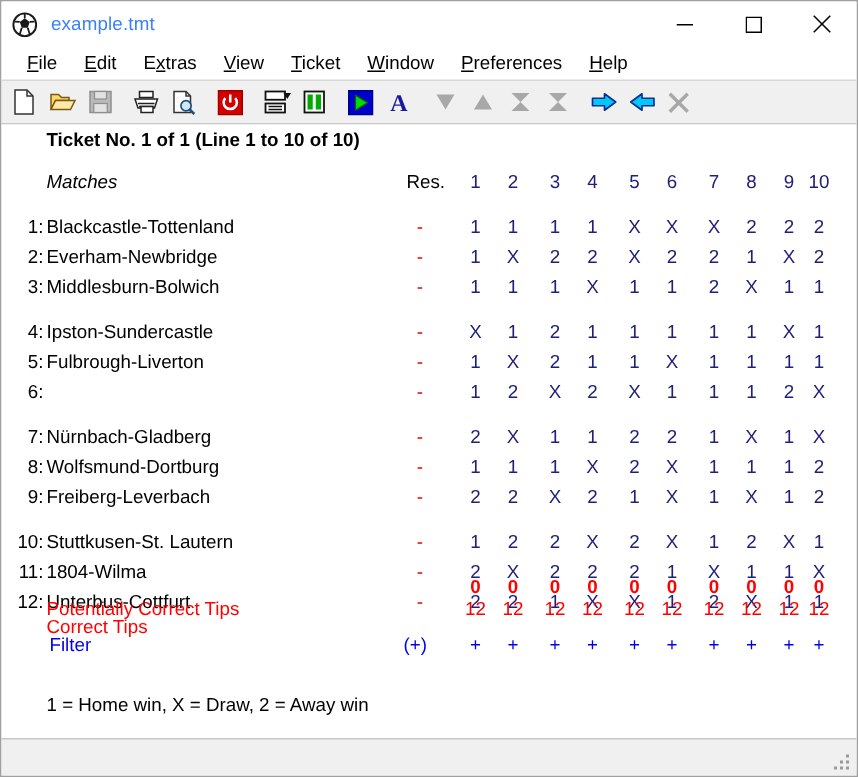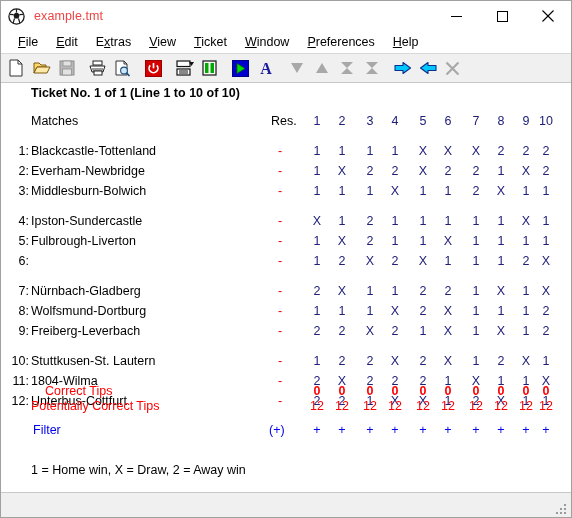--- a/index.html
+++ b/index.html
@@ -35,21 +35,21 @@
     position: relative;
   }
   .app-icon {
     width: 17px;
     height: 17px;
     flex: 0 0 17px;
     margin-right: 9px;
   }
   .title-text {
     font-size: 12.5px;
-    color: #ef4444;
+    color: #3b82f6;
     letter-spacing: 0.1px;
   }
   .win-buttons {
     position: absolute;
     right: 0;
     top: 0;
     height: 30px;
     display: flex;
   }
   .win-btn {
@@ -372,21 +372,21 @@
   </div>
 
   <div class="client">
     <div class="sheet" id="sheet">
 
       <div class="row" style="top:0px;">
         <span class="lbl bold" style="left:30px;">Ticket No. 1 of 1 (Line 1 to 10 of 10)</span>
       </div>
 
       <div class="row" style="top:28px;">
-        <span class="lbl" style="left:30px;">Matches</span>
+        <span class="lbl" style="left:30px;font-style:italic;">Matches</span>
         <span class="lbl" style="left:270px;">Res.</span>
         <span id="colhdrs"><span class="hdr-cell" style="left: 309px;">1</span><span class="hdr-cell" style="left: 334px;">2</span><span class="hdr-cell" style="left: 362px;">3</span><span class="hdr-cell" style="left: 387px;">4</span><span class="hdr-cell" style="left: 415px;">5</span><span class="hdr-cell" style="left: 440px;">6</span><span class="hdr-cell" style="left: 468px;">7</span><span class="hdr-cell" style="left: 493px;">8</span><span class="hdr-cell" style="left: 518px;">9</span><span class="hdr-cell" style="left: 538px;">10</span></span>
       </div>
 
       <div id="matchrows">
           <div class="row" style="top: 58px;">
             <span class="num" style="left: 0px; width: 28px;">1:</span>
             <span class="lbl" style="left: 30px;">Blackcastle-Tottenland</span>
             <span class="res" style="left: 272px;">-</span>
             <span class="cell" style="left: 309px;">1</span>
@@ -560,21 +560,21 @@
             <span class="cell" style="left: 415px;">X</span>
             <span class="cell" style="left: 440px;">1</span>
             <span class="cell" style="left: 468px;">2</span>
             <span class="cell" style="left: 493px;">X</span>
             <span class="cell" style="left: 518px;">1</span>
             <span class="cell" style="left: 538px;">1</span>
           </div>
         </div>
 
       <div class="row" style="top:298px;">
-        <span class="lbl red" style="left:44px;">Correct Tips</span>
+        <span class="lbl red" style="left:30px;margin-top:27px;">Correct Tips</span>
         <span id="correctvals"><span class="sum" style="left: 309px;">0</span><span class="sum" style="left: 334px;">0</span><span class="sum" style="left: 362px;">0</span><span class="sum" style="left: 387px;">0</span><span class="sum" style="left: 415px;">0</span><span class="sum" style="left: 440px;">0</span><span class="sum" style="left: 468px;">0</span><span class="sum" style="left: 493px;">0</span><span class="sum" style="left: 518px;">0</span><span class="sum" style="left: 538px;">0</span></span>
       </div>
 
       <div class="row" style="top:313px;">
         <span class="lbl red" style="left:30px;">Potentially Correct Tips</span>
         <span id="potentialvals"><span class="sum2" style="left: 308px;">12</span><span class="sum2" style="left: 333px;">12</span><span class="sum2" style="left: 361px;">12</span><span class="sum2" style="left: 386px;">12</span><span class="sum2" style="left: 414px;">12</span><span class="sum2" style="left: 439px;">12</span><span class="sum2" style="left: 467px;">12</span><span class="sum2" style="left: 492px;">12</span><span class="sum2" style="left: 517px;">12</span><span class="sum2" style="left: 537px;">12</span></span>
       </div>
 
       <div class="row" style="top:337px;">
         <span class="lbl blue" style="left:32px;">Filter</span>

